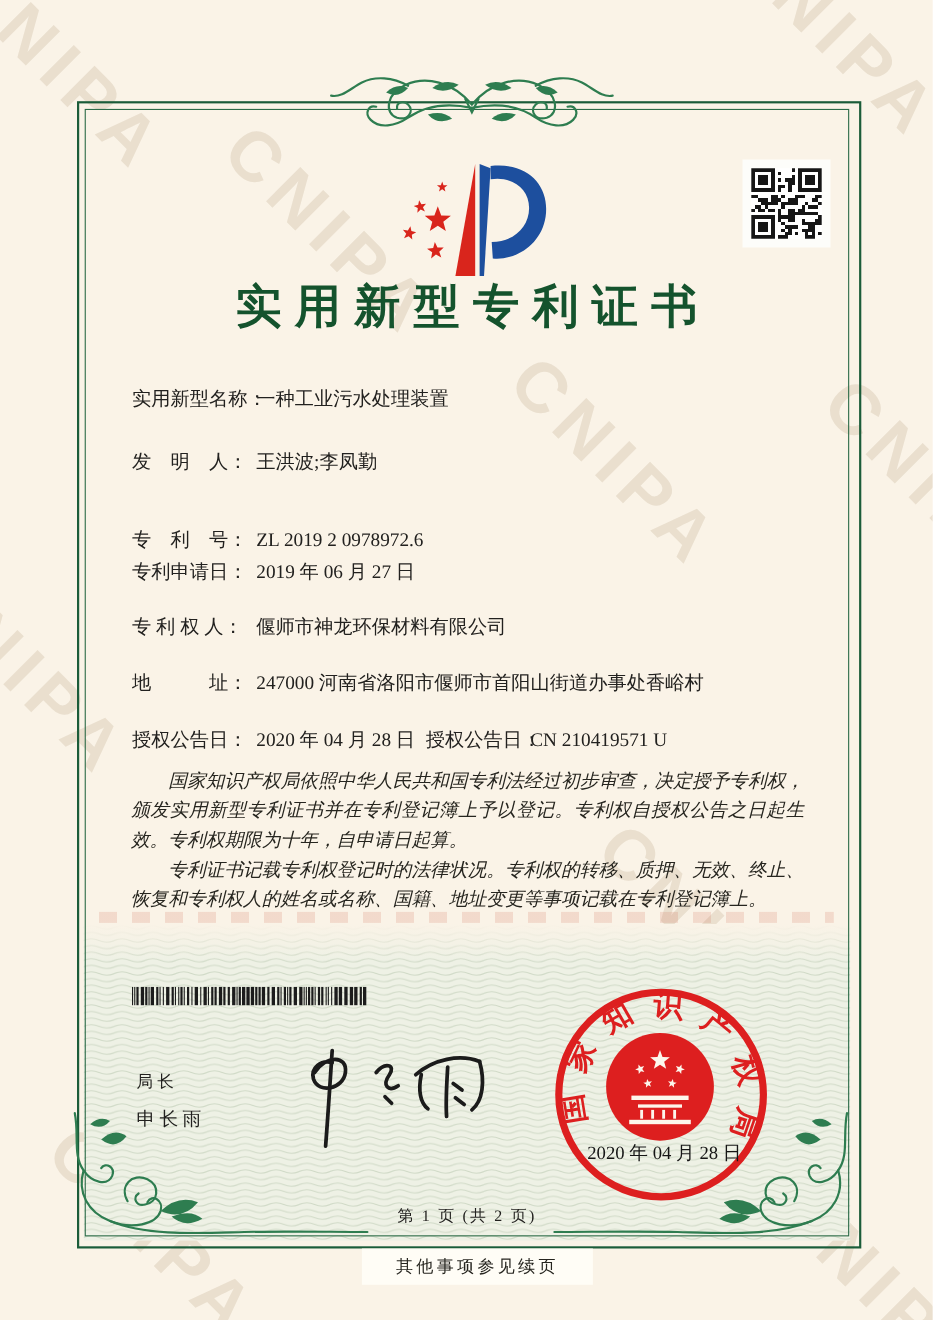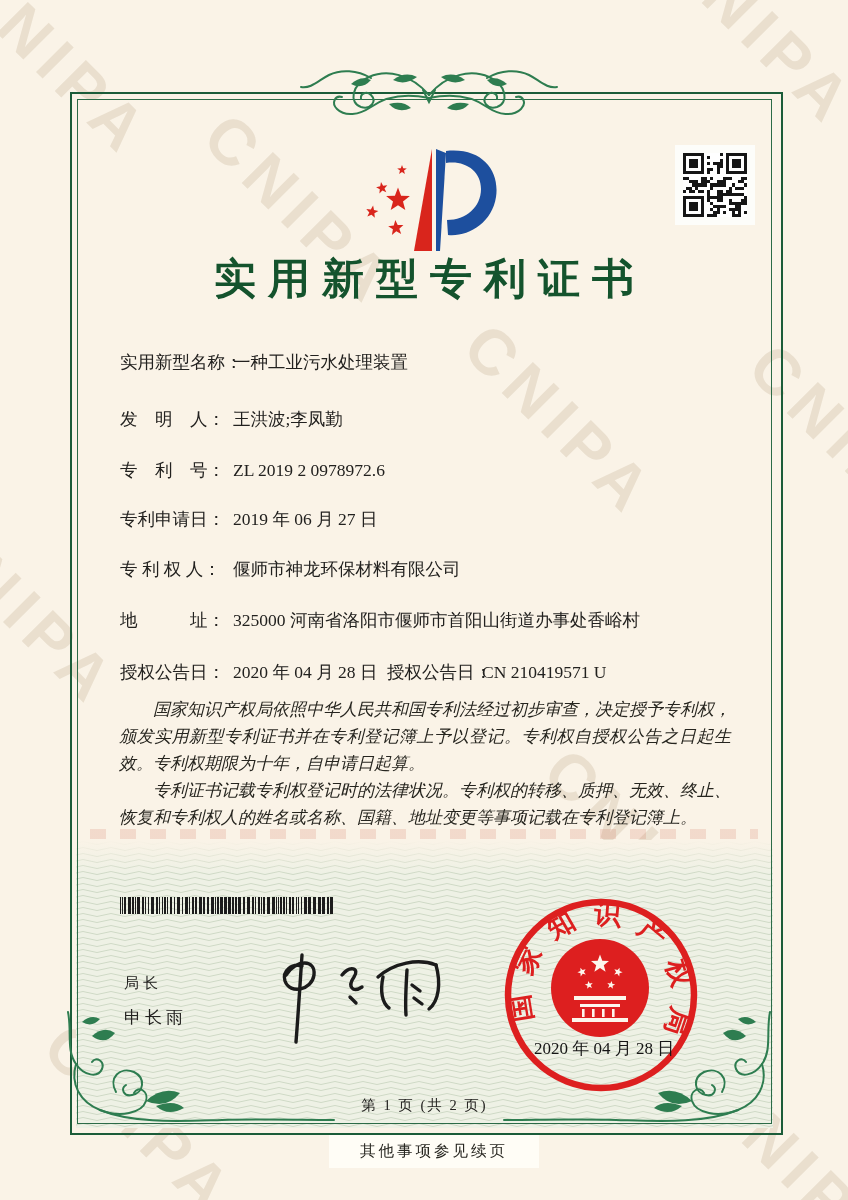--- a/index.html
+++ b/index.html
@@ -270,35 +270,35 @@
     <div class="abs title">实用新型专利证书</div>
 
     <div class="abs frow" style="left:0;top:350px;width:848px;">
       <span class="flabel">实用新型名称：</span>
       <span class="fvalue">一种工业污水处理装置</span>
     </div>
     <div class="abs frow" style="left:0;top:407px;width:848px;">
       <span class="flabel">发　明　人：</span>
       <span class="fvalue">王洪波;李凤勤</span>
     </div>
-    <div class="abs frow" style="left:0;top:458px;width:732px;">
+    <div class="abs frow" style="left:0;top:478px;width:732px;">
       <span class="flabel">专　利　号：</span>
       <span class="fvalue">ZL 2019 2 0978972.6</span>
     </div>
     <div class="abs frow" style="left:0;top:507px;width:676px;text-align:center;">
       <span class="flabel">专利申请日：</span>
       <span class="fvalue">2019 年 06 月 27 日</span>
     </div>
     <div class="abs frow" style="left:0;top:557px;width:848px;">
       <span class="flabel">专 利 权 人：</span>
       <span class="fvalue">偃师市神龙环保材料有限公司</span>
     </div>
     <div class="abs frow" style="left:0;top:608px;width:848px;">
       <span class="flabel">地　　　址：</span>
-      <span class="fvalue">325000 河南省洛阳市偃师市首阳山街道办事处香峪村</span>
+      <span class="fvalue">247000 河南省洛阳市偃师市首阳山街道办事处香峪村</span>
     </div>
     <div class="abs frow" style="left:0;top:660px;width:848px;">
       <span class="flabel">授权公告日：</span>
       <span class="fvalue">2020 年 04 月 28 日</span>
       <span class="flabel2">授权公告日：</span>
       <span class="fvalue2">CN 210419571 U</span>
     </div>
 
     <div class="abs paras">
       <p>国家知识产权局依照中华人民共和国专利法经过初步审查，决定授予专利权，颁发实用新型专利证书并在专利登记簿上予以登记。专利权自授权公告之日起生效。专利权期限为十年，自申请日起算。</p>

